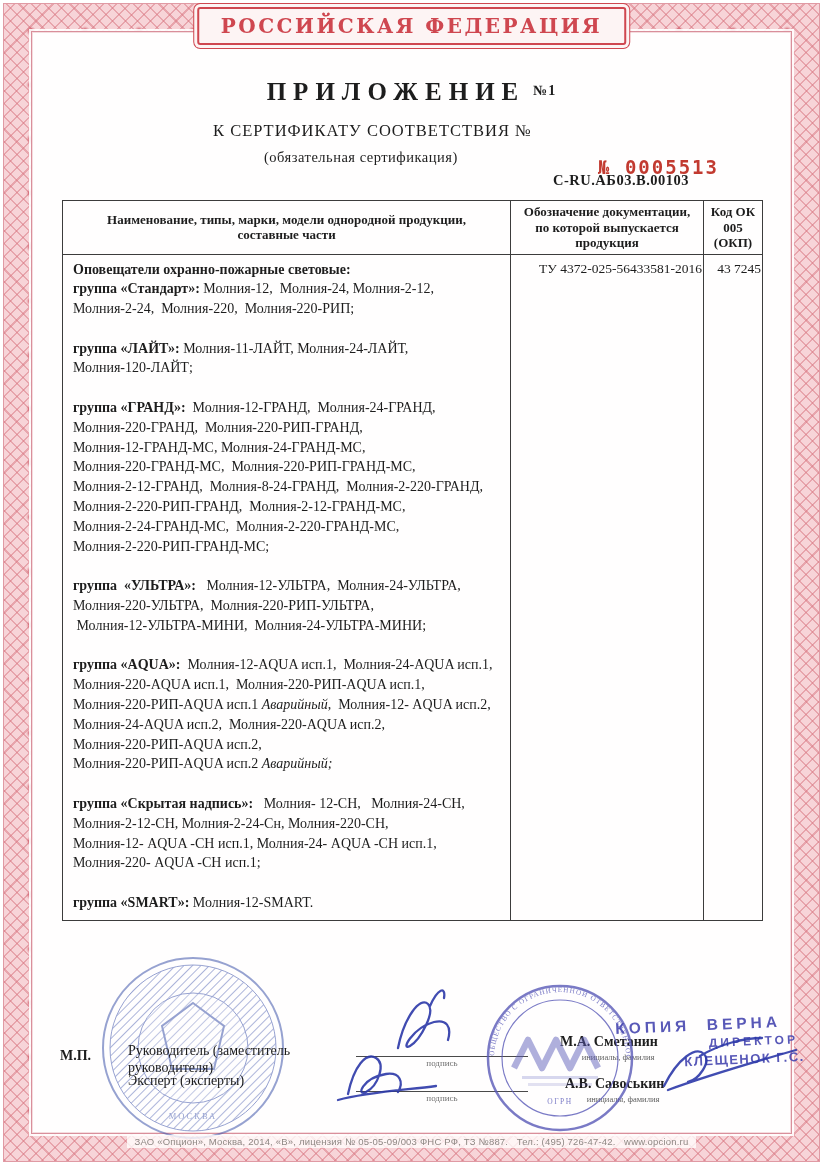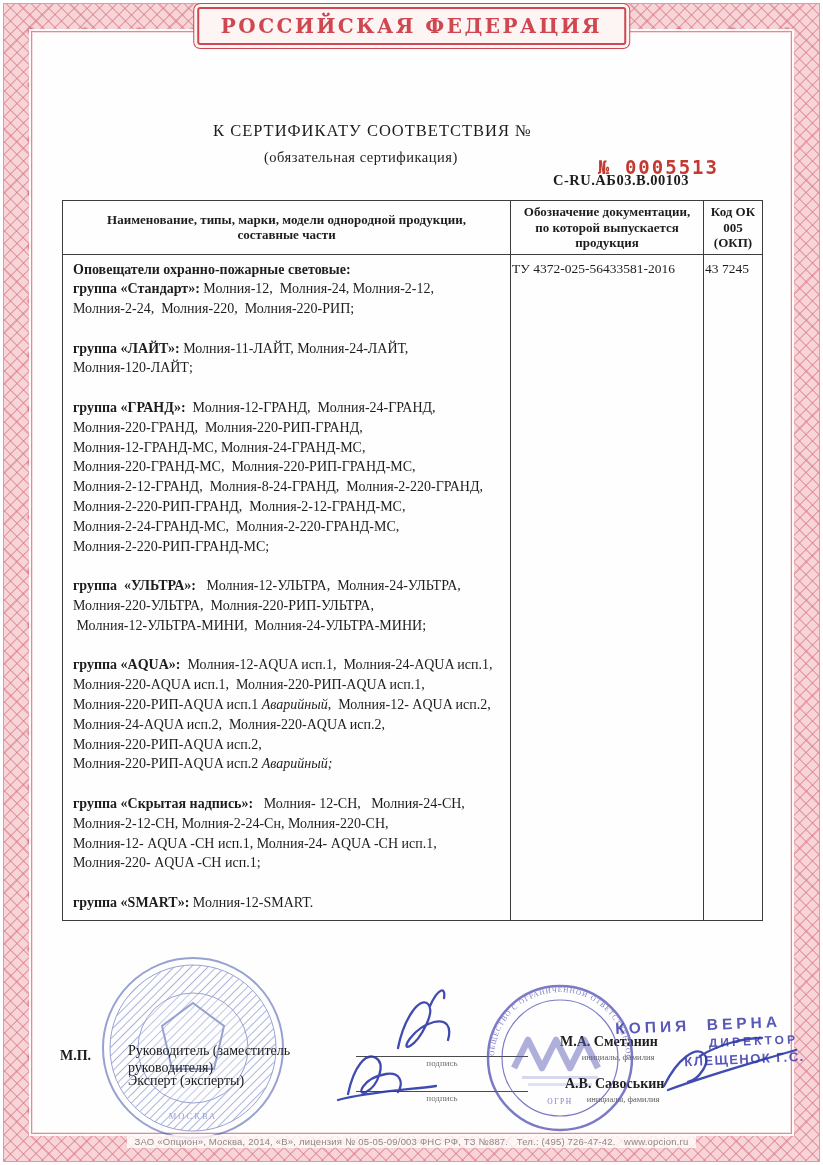--- a/index.html
+++ b/index.html
@@ -29,21 +29,21 @@
   .cert-no{position:absolute;top:124px;left:553px;font-size:14.5px;font-weight:bold;letter-spacing:.5px;margin-top:48px;}
   .cert-note{position:absolute;top:149px;left:264px;font-size:14.5px;letter-spacing:.5px;}
   .form-no{position:absolute;top:156px;left:598px;color:#c23a30;font-family:"DejaVu Sans Mono",monospace;
     font-weight:bold;font-size:19px;letter-spacing:2px;}
   
   table.main{position:absolute;left:62px;top:200px;width:700px;border-collapse:collapse;table-layout:fixed;}
   table.main th,table.main td{border:1px solid #3c3c3c;}
   table.main th{font-weight:bold;font-size:13px;line-height:15.5px;padding:3px 4px;
     white-space:pre-line;text-align:center;vertical-align:middle;}
   td.plist-cell{vertical-align:top;padding:5px 8px 5px 10px;height:655px;}
-  td.doc-cell,td.okp-cell{vertical-align:top;text-align:left;font-size:13.5px;padding-top:6px;}
+  td.doc-cell,td.okp-cell{vertical-align:top;text-align:right;font-size:13.5px;padding-top:6px;}
   .pline{white-space:pre-wrap;font-size:14px;line-height:19.8px;min-height:19.8px;}
   .pline .bold{font-weight:bold;}
   .pline .ital{font-style:italic;}
   
   .mp{position:absolute;left:60px;top:1048px;font-size:14px;font-weight:bold;}
   .role1{position:absolute;left:128px;top:1026px;width:250px;font-size:14px;line-height:17px;margin-top:16px;}
   .role2{position:absolute;left:128px;top:1073px;font-size:14px;}
   .sline{position:absolute;height:0;border-top:1px solid #4a4a4a;}
   .sline1{left:356px;top:1056px;width:172px;}
   .sline2{left:356px;top:1091px;width:172px;}
@@ -71,20 +71,23 @@
 <body>
 
 <div class="page">
   <div class="border-band"></div>
   <div class="inner-paper"></div>
 
   <div class="banner">
     <span>РОССИЙСКАЯ ФЕДЕРАЦИЯ</span>
   </div>
 
+  <div class="title-row">
+    <span class="title">ПРИЛОЖЕНИЕ</span><span class="title-no">№1</span>
+  </div>
   <div class="subtitle">К СЕРТИФИКАТУ СООТВЕТСТВИЯ  №</div>
   <div class="cert-no">C-RU.АБ03.В.00103</div>
   <div class="cert-note">(обязательная сертификация)</div>
   <div class="form-no">№ 0005513</div>
 
   <table class="main">
     <colgroup>
         <col style="width:448px">
         <col style="width:193px">
         <col style="width:59px">

